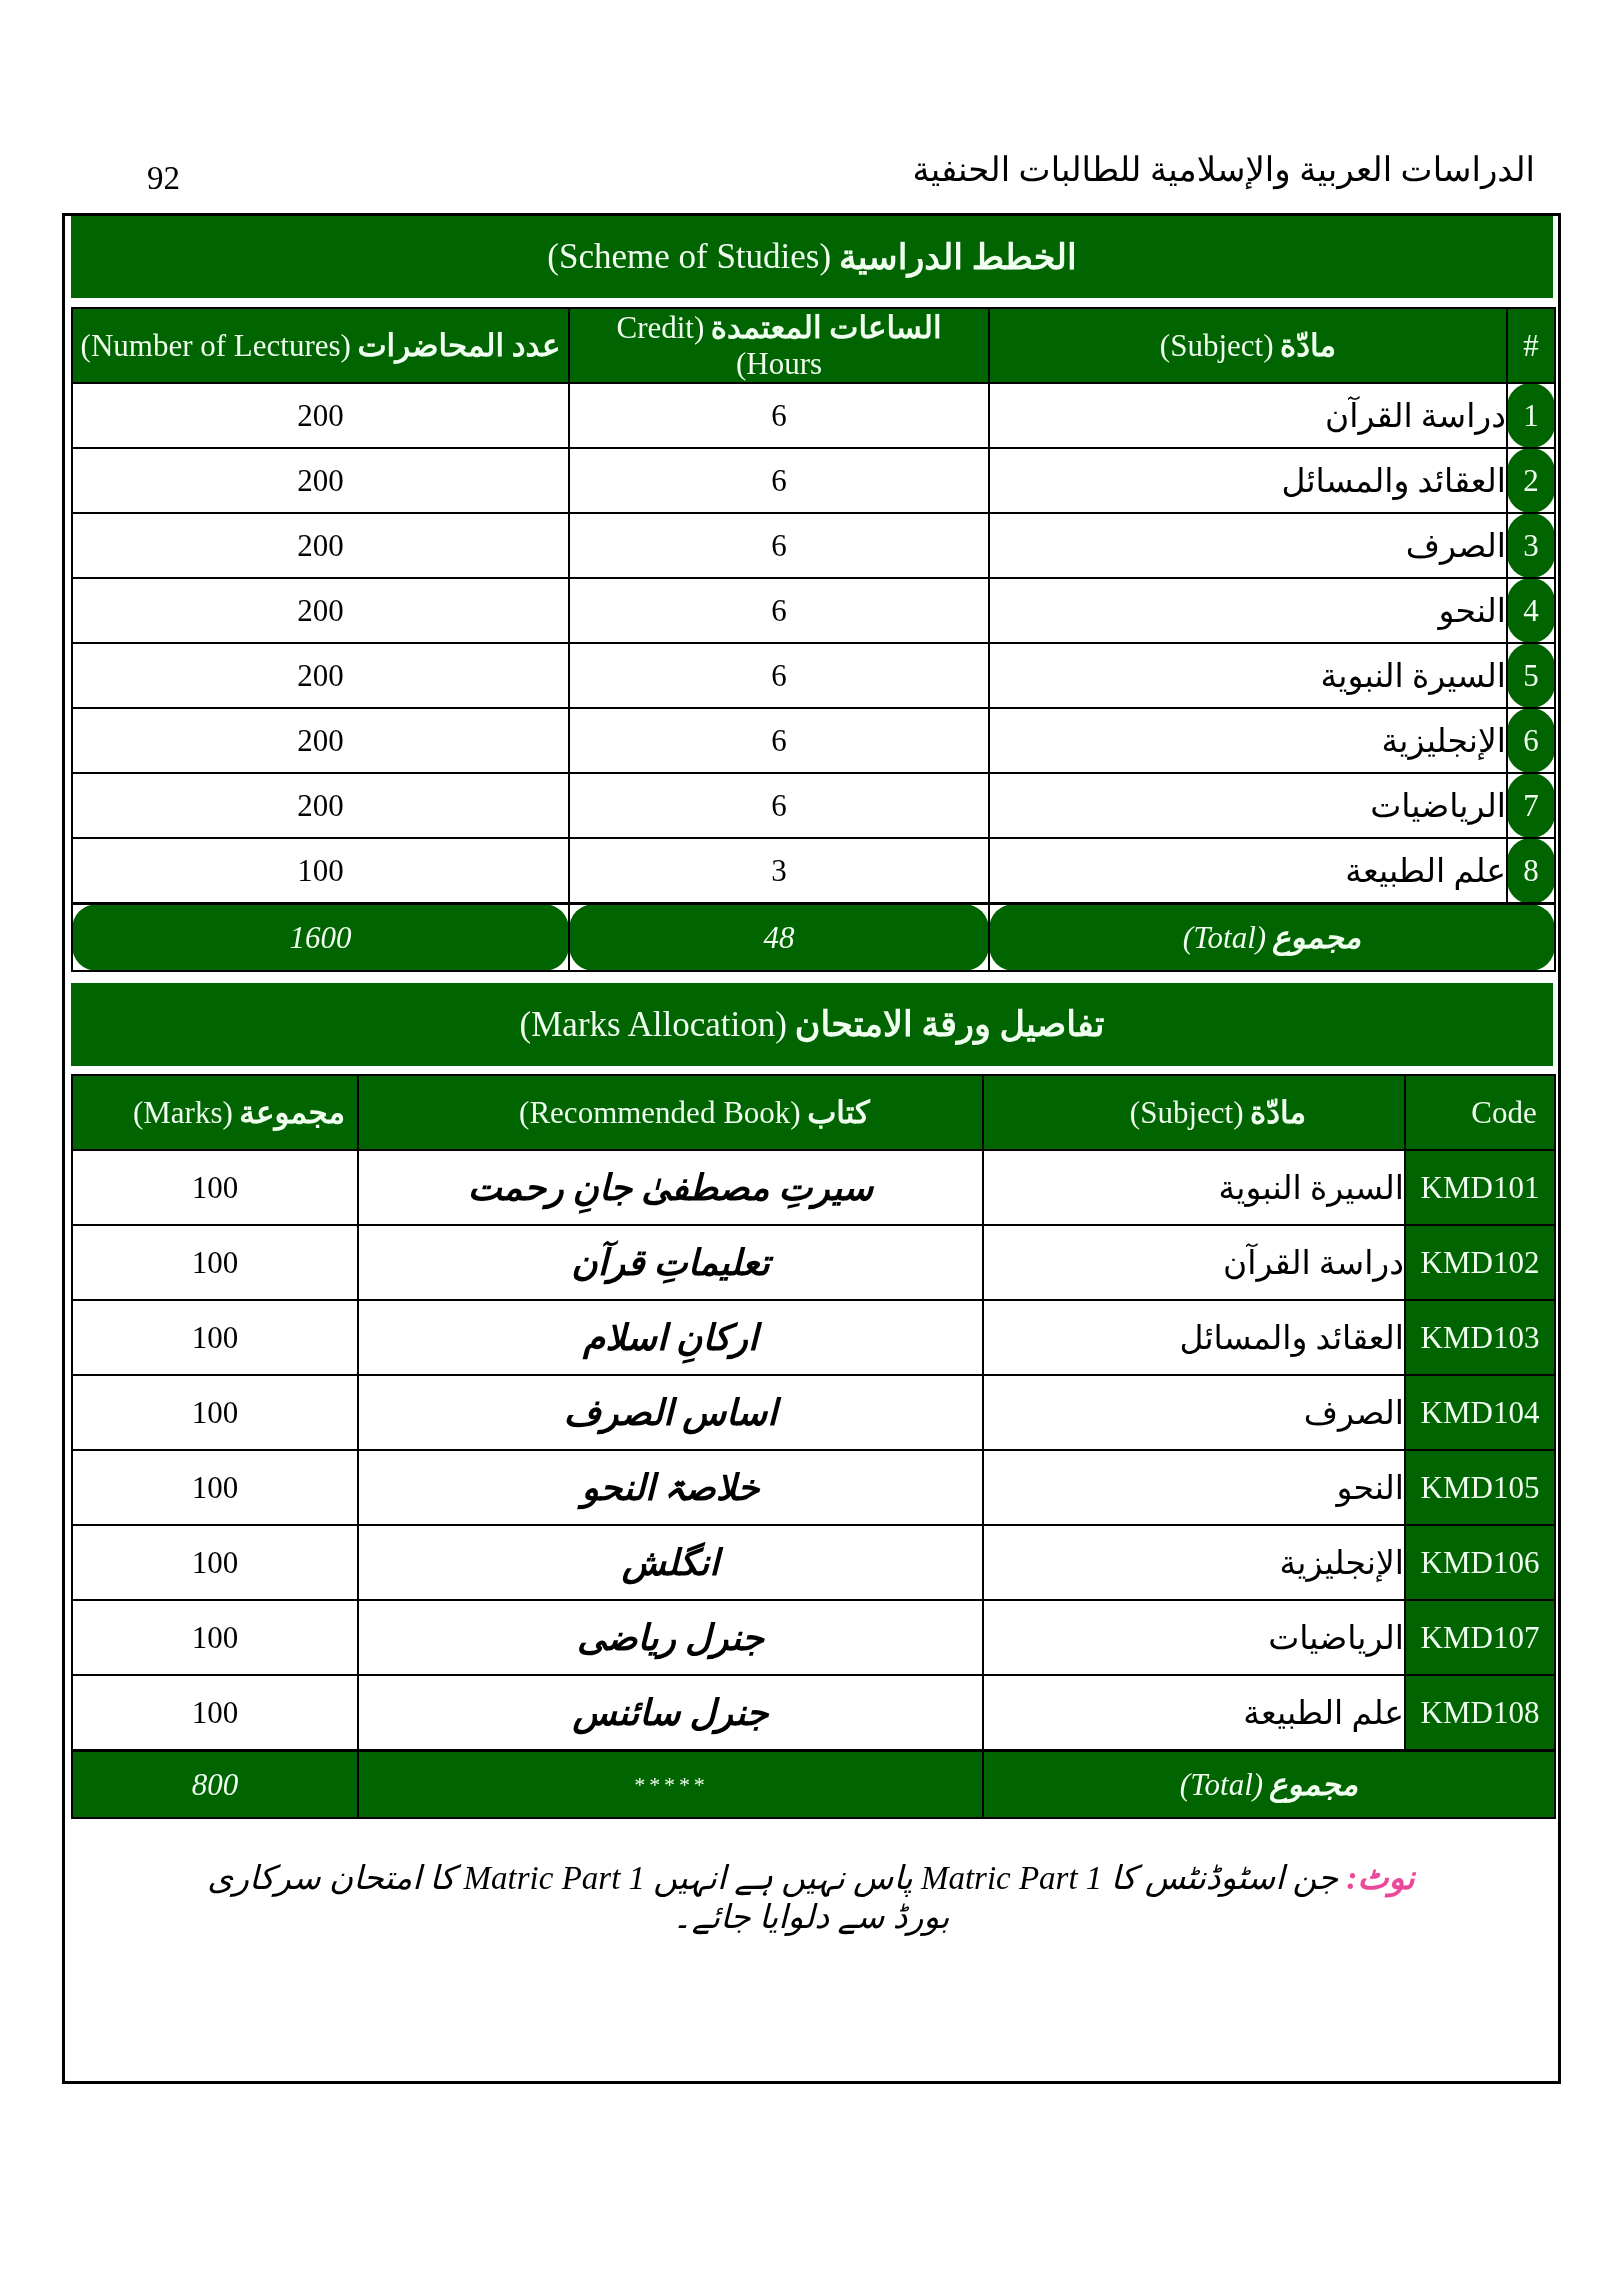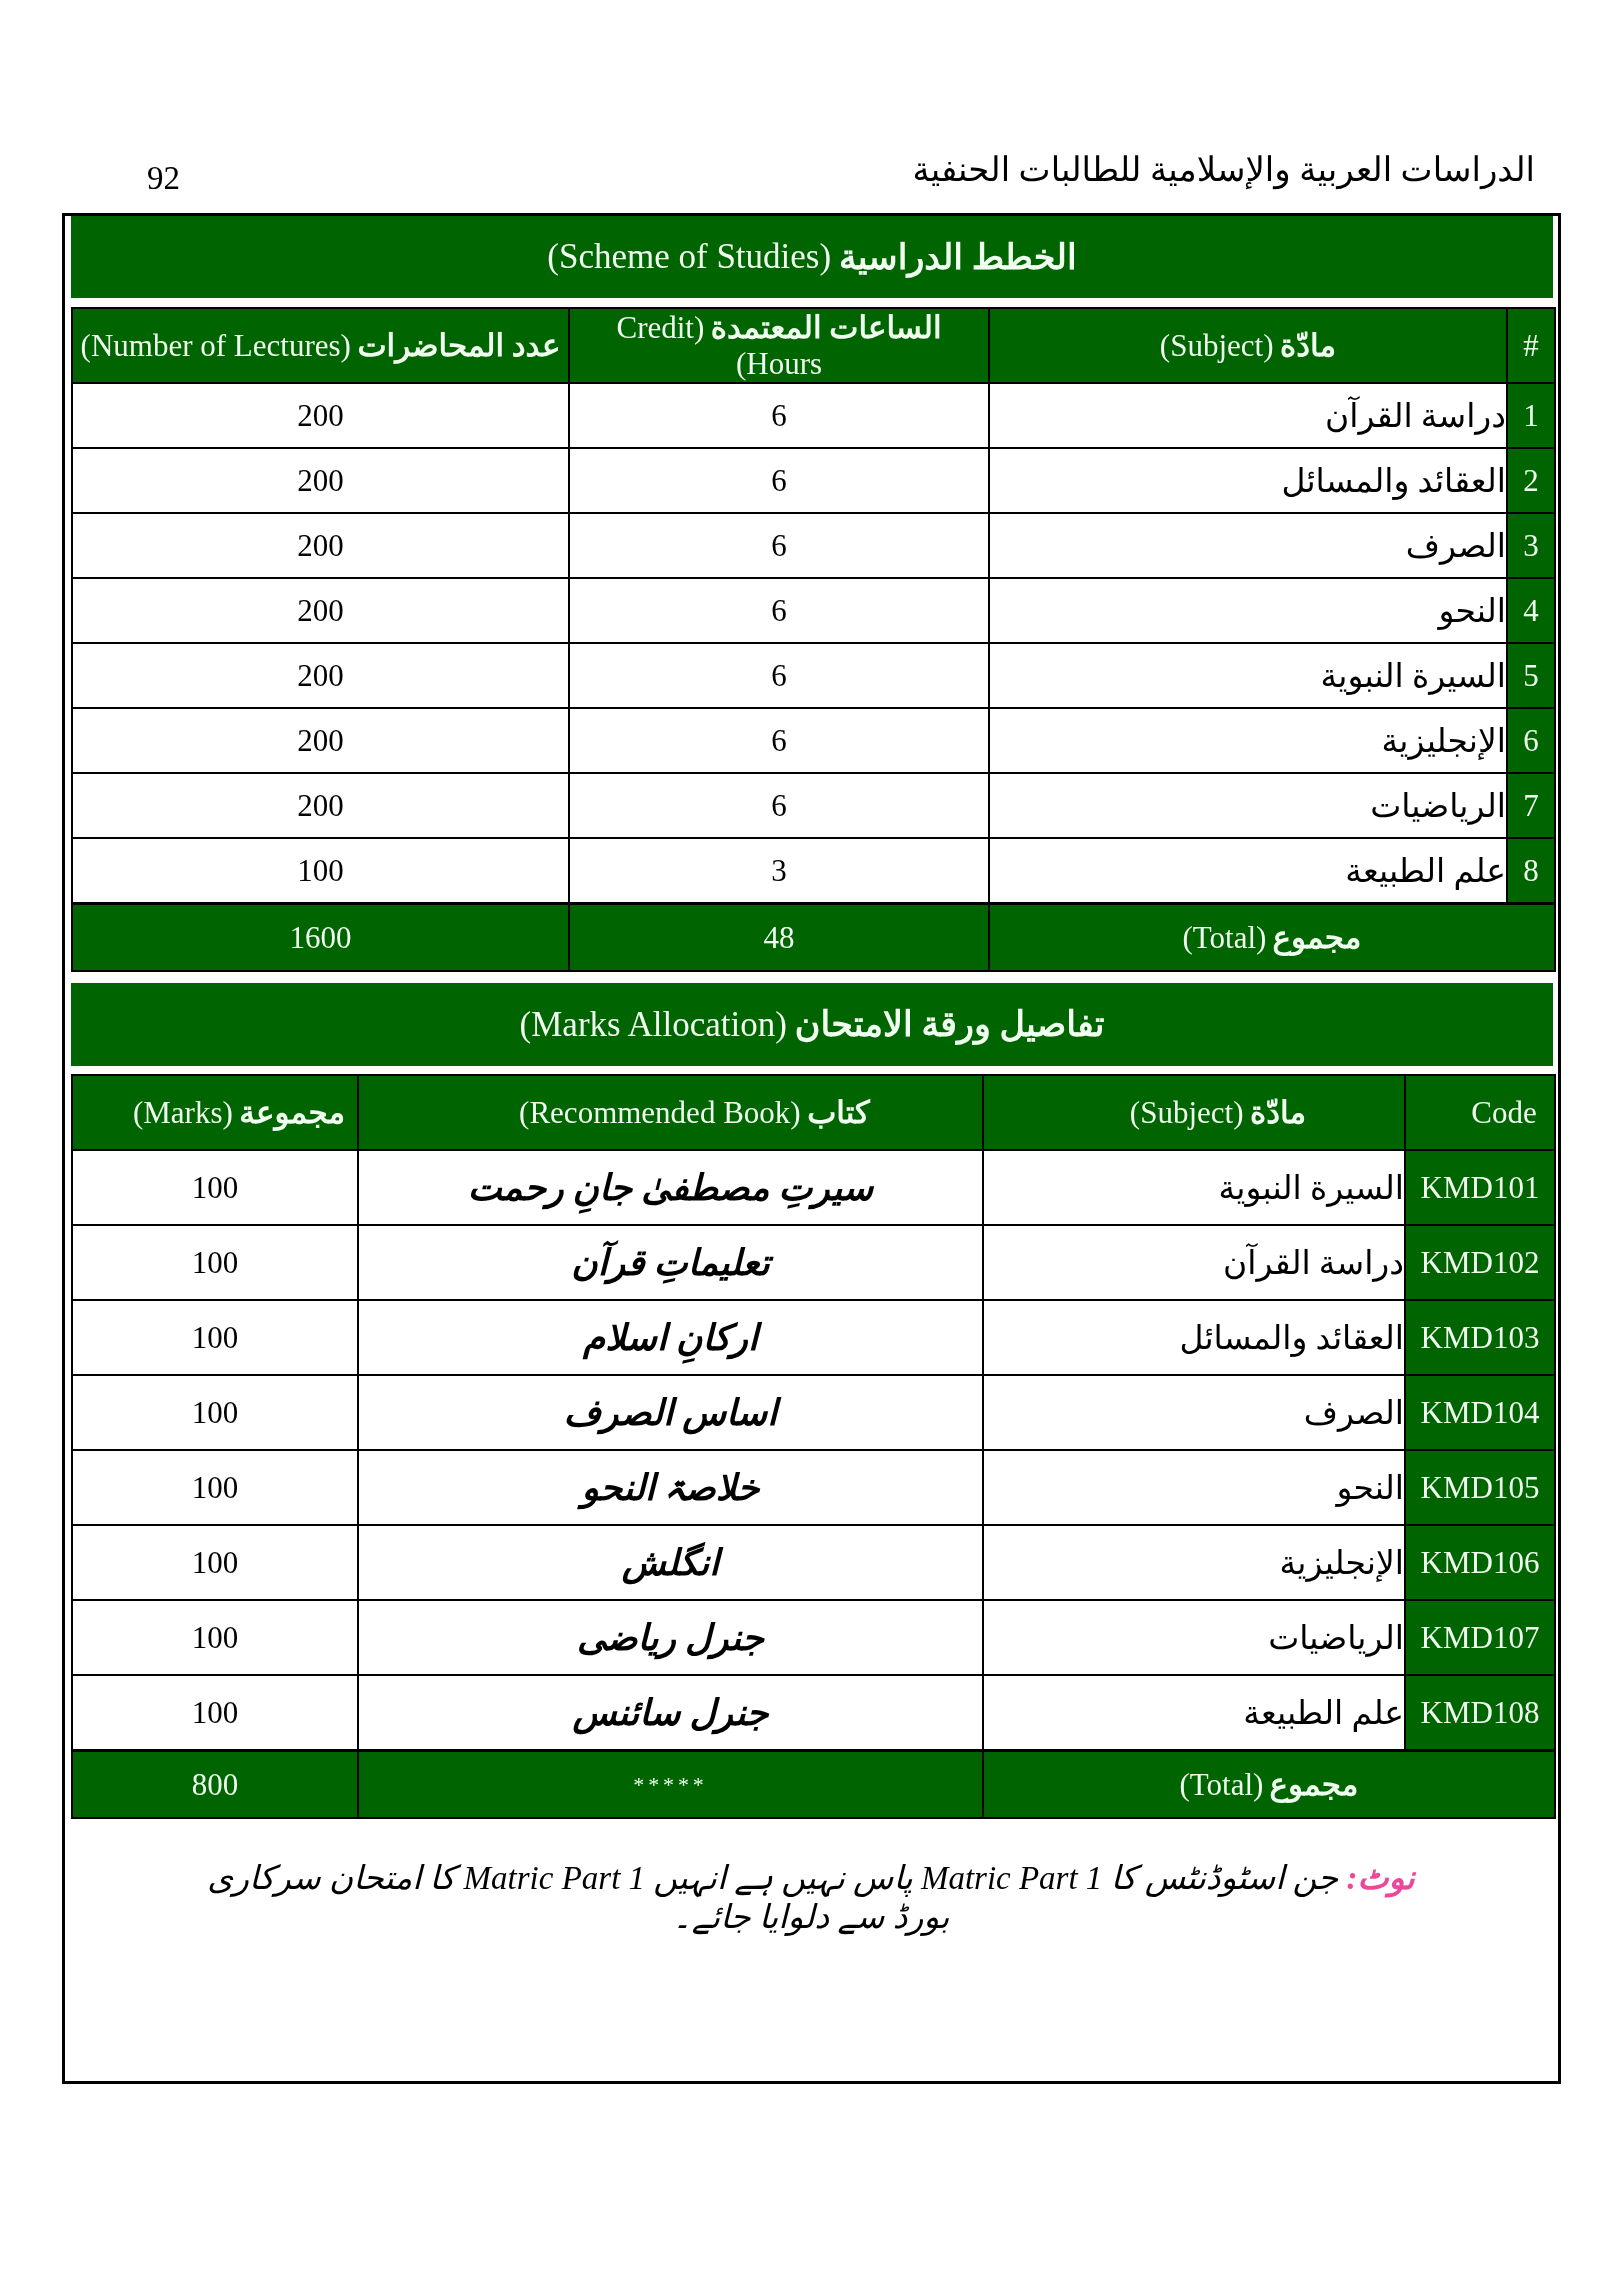--- a/index.html
+++ b/index.html
@@ -14,26 +14,26 @@
   .band .ar { font-weight: bold; margin-left: 7.9px; }
   .band-1 { top: 216px; height: 82px; }
   .band-2 { top: 983px; height: 83px; }
   table { position: absolute; border-collapse: collapse; table-layout: fixed; direction: rtl; }
   td, th { border: 2px solid #000; text-align: center; vertical-align: middle; padding: 0; font-weight: normal; }
   th { background: #006400; color: #f0fff0; font-size: 31px; }
   th .ar { font-weight: bold; margin-left: 6.5px; }
   td { font-size: 31px; }
   .t1 { left: 71px; top: 307px; width: 1482px; border: 2.6px solid #000; }
   .t1 th { height: 72px; }
-  .t1 td { height: 63px; }
+  .t1 td { height: 63px; border-radius: 25px; }
   .t2 { left: 71px; top: 1074px; width: 1482px; border: 2.6px solid #000; }
   .t2 th { height: 73px; padding-left: 48px; }
   .t2 td { height: 73px; }
   .green-cell { background: #006400; color: #f0fff0; }
-  .total-row td { background: #006400; color: #f0fff0; height: 65px; border-top: 3.3px solid #000; }
+  .total-row td { background: #006400; color: #f0fff0; height: 65px; border-top: 3.3px solid #000; font-style: italic; }
   .total-row .ar { font-weight: bold; margin-left: 6px; }
   .urdu { font-size: 36px; font-weight: bold; font-style: italic; }
   .arabic { font-size: 33px; text-align: right; }
   .stars { font-size: 22px; letter-spacing: 3.9px; }
   .note { position: absolute; left: 196px; width: 1230px; top: 1858px; text-align: center; direction: rtl;
           font-size: 33px; font-style: italic; }
   .note .note-label { color: #ec4899; font-weight: bold; }
 </style>
 </head>
 <body>

